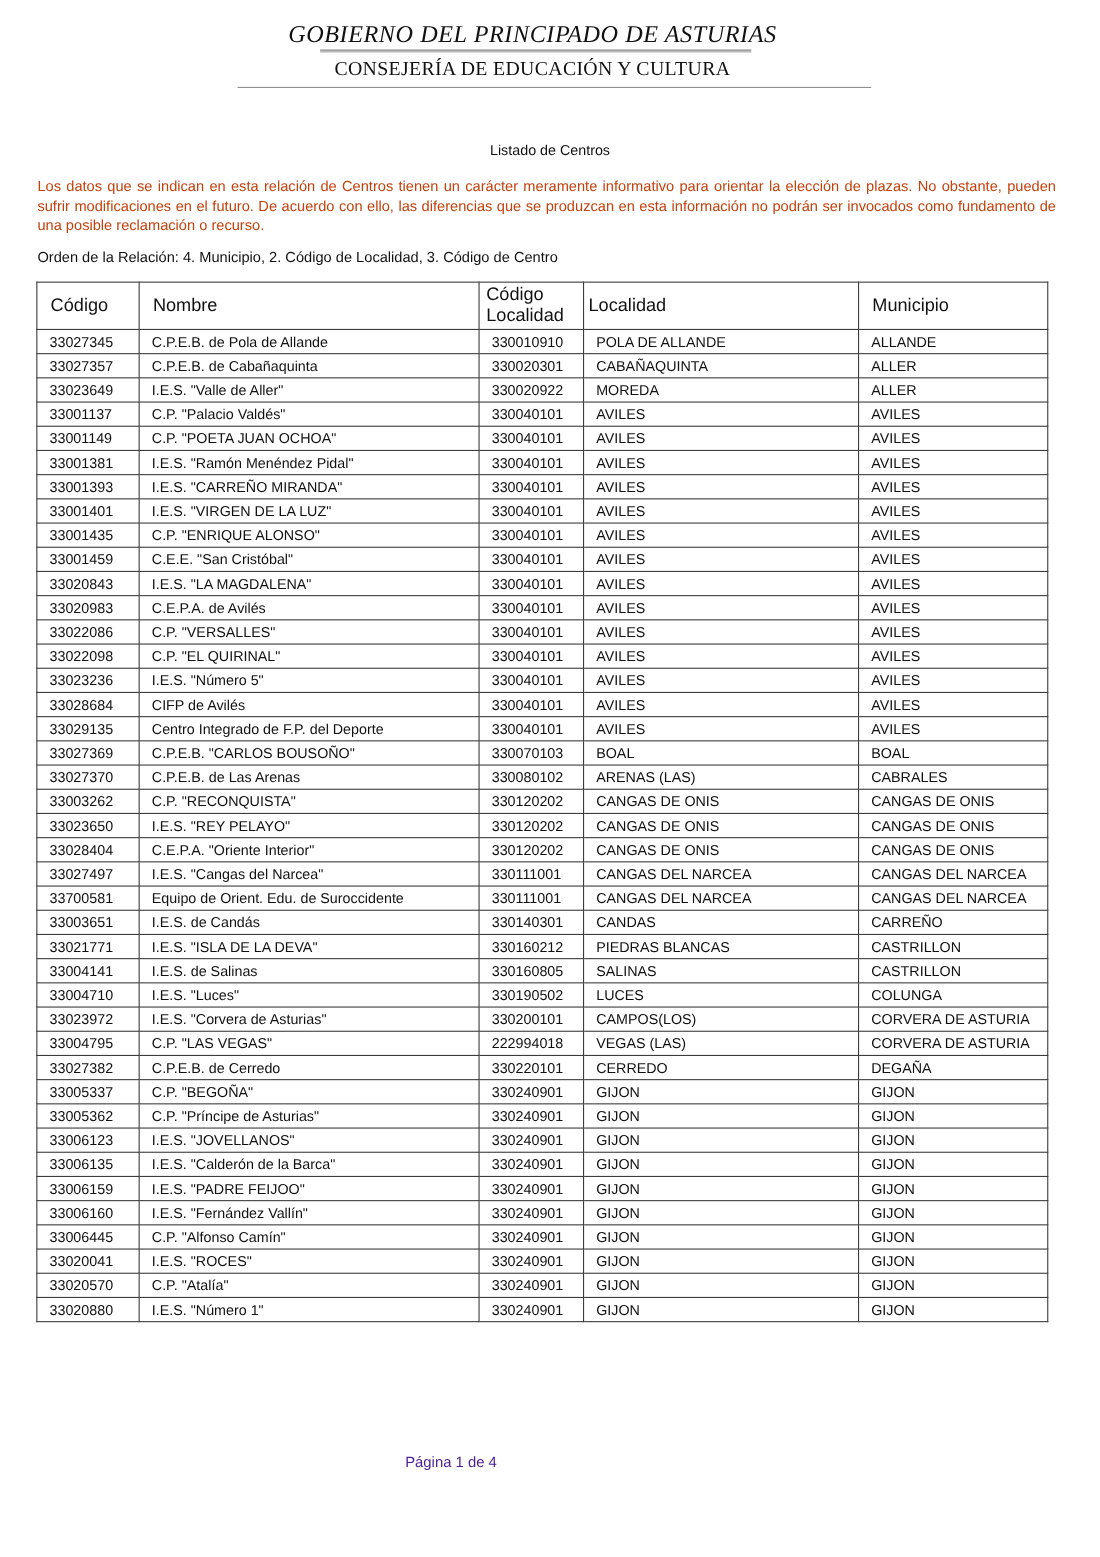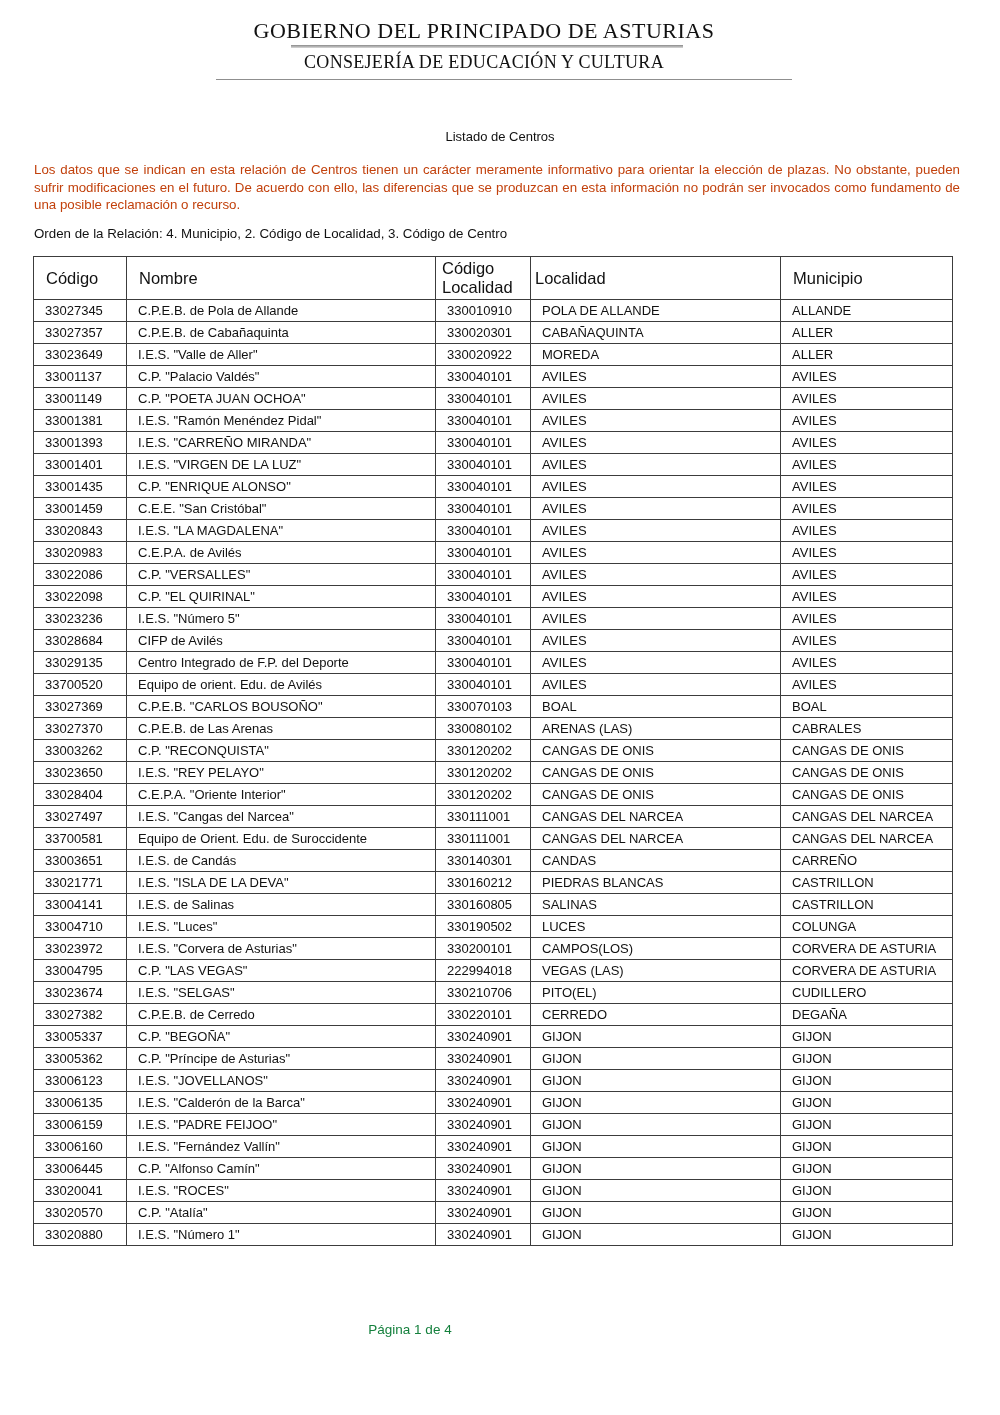--- a/index.html
+++ b/index.html
@@ -18,20 +18,21 @@
 
   
   .gov-header { position: absolute; top: 0; left: 0; width: 100%; }
   .gov-line1 {
     position: absolute; top: 18px; left: 184px; width: 600px;
     text-align: center;
     font-family: "Liberation Serif", serif;
     font-size: 22px; letter-spacing: 0.5px;
     color: #111111;
     white-space: nowrap;
+    font-style: italic;
   }
   .gov-underline1 {
     position: absolute; top: 45px; left: 291px; width: 392px; height: 3px;
     background: linear-gradient(#8a8a8a, #d9d9d9);
   }
   .gov-line2 {
     position: absolute; top: 52px; left: 184px; width: 600px;
     text-align: center;
     font-family: "Liberation Serif", serif;
     font-size: 18px; letter-spacing: 0.3px;
@@ -84,21 +85,21 @@
   .centers-table th.center { text-align: left; padding-left: 4px; }
   .centers-table td {
     font-size: 13px;
     height: 22px;
     padding: 1px 4px 1px 11px;
     color: #111111;
   }
   .footer {
     position: absolute; top: 1322px; left: 0; width: 820px;
     text-align: center;
-    font-size: 13.5px; color: #15803d;
+    font-size: 13.5px; color: #4c1d95;
   }
 </style>
 </head>
 <body>
 
 <div class="page">
 
   <div class="gov-header">
     <div class="gov-line1">GOBIERNO DEL PRINCIPADO DE ASTURIAS</div>
     <div class="gov-underline1"></div>
@@ -243,27 +244,20 @@
     <td>AVILES</td>
   </tr>
         <tr>
     <td>33029135</td>
     <td>Centro Integrado de F.P. del Deporte</td>
     <td>330040101</td>
     <td>AVILES</td>
     <td>AVILES</td>
   </tr>
         <tr>
-    <td>33700520</td>
-    <td>Equipo de orient. Edu. de Avilés</td>
-    <td>330040101</td>
-    <td>AVILES</td>
-    <td>AVILES</td>
-  </tr>
-        <tr>
     <td>33027369</td>
     <td>C.P.E.B. "CARLOS BOUSOÑO"</td>
     <td>330070103</td>
     <td>BOAL</td>
     <td>BOAL</td>
   </tr>
         <tr>
     <td>33027370</td>
     <td>C.P.E.B. de Las Arenas</td>
     <td>330080102</td>
@@ -341,27 +335,20 @@
     <td>CORVERA DE ASTURIA</td>
   </tr>
         <tr>
     <td>33004795</td>
     <td>C.P. "LAS VEGAS"</td>
     <td>222994018</td>
     <td>VEGAS (LAS)</td>
     <td>CORVERA DE ASTURIA</td>
   </tr>
         <tr>
-    <td>33023674</td>
-    <td>I.E.S. "SELGAS"</td>
-    <td>330210706</td>
-    <td>PITO(EL)</td>
-    <td>CUDILLERO</td>
-  </tr>
-        <tr>
     <td>33027382</td>
     <td>C.P.E.B. de Cerredo</td>
     <td>330220101</td>
     <td>CERREDO</td>
     <td>DEGAÑA</td>
   </tr>
         <tr>
     <td>33005337</td>
     <td>C.P. "BEGOÑA"</td>
     <td>330240901</td>

